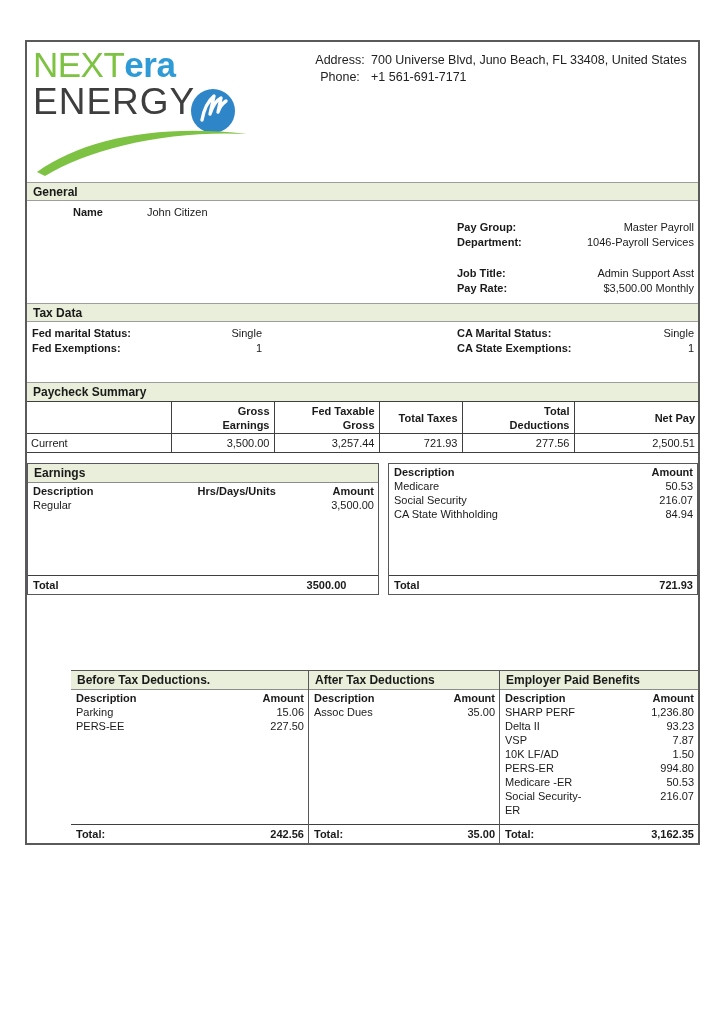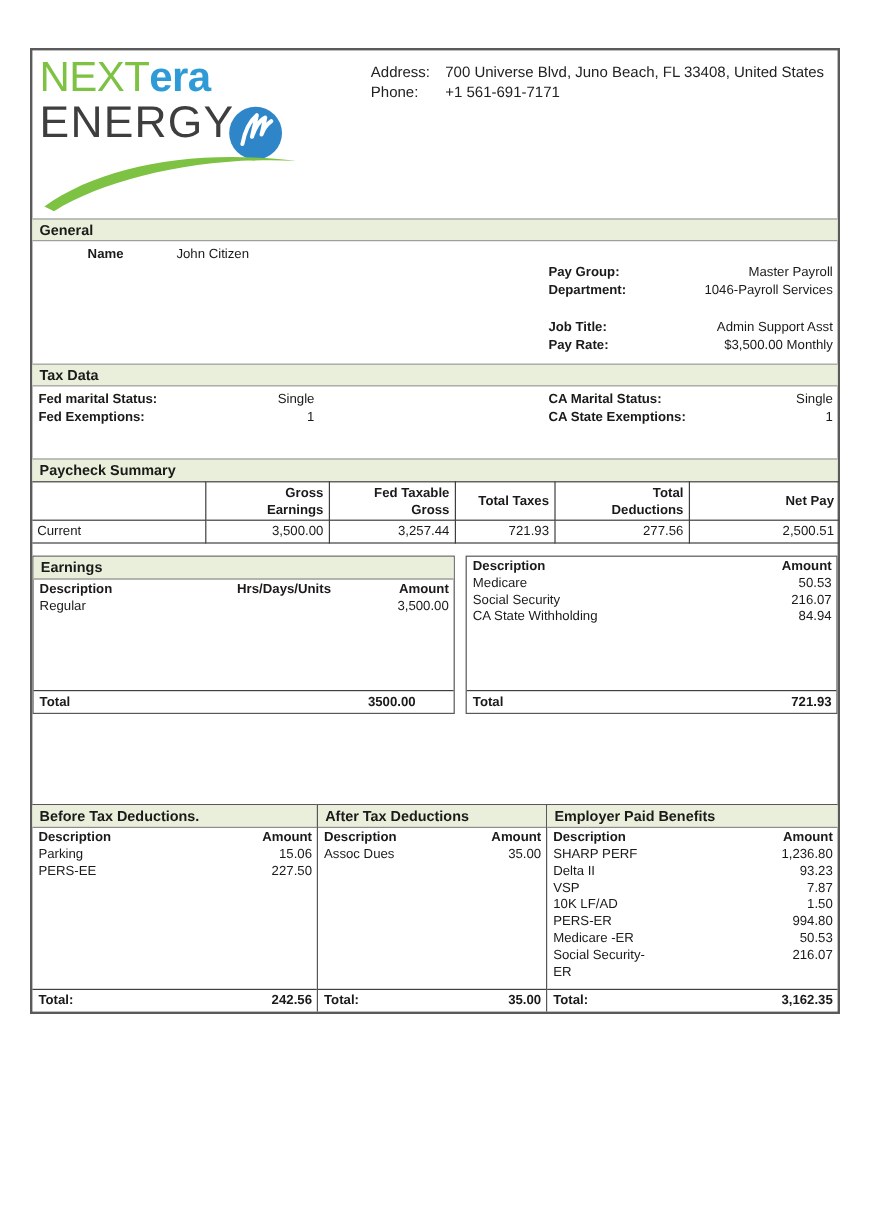--- a/index.html
+++ b/index.html
@@ -7,21 +7,21 @@
     --logo-dark:#3e3e3e; --mark-blue:#2e86c8; --frame-border:#5a5a5a;
   }
   *{margin:0;padding:0;box-sizing:border-box;}
   html,body{width:724px;height:1024px;background:#fff;
     font-family:"Liberation Sans", sans-serif;color:#1a1a1a;}
   .page{position:relative;width:724px;height:1024px;background:#fff;overflow:hidden;}
   .frame{position:absolute;left:25px;top:40px;width:675px;height:805px;
     border:2px solid var(--frame-border);background:#fff;}
 
   
-  .header-area{position:absolute;top:0;left:0;right:0;height:140px;}
+  .header-area{position:absolute;top:0;left:0;right:0;height:140px;text-align:center;}
   .logo{position:absolute;left:6px;top:4px;width:250px;height:132px;}
   .logo-line1{position:absolute;left:0;top:0;font-size:35px;line-height:38px;letter-spacing:-.5px;}
   .lg-next{color:var(--logo-green);font-weight:400;}
   .lg-era{color:var(--logo-blue);font-weight:bold;}
   .logo-line2{position:absolute;left:0;top:36px;font-size:37px;line-height:40px;
     color:var(--logo-dark);letter-spacing:1px;font-weight:400;}
   .logo-mark{position:absolute;left:157px;top:42px;}
   .logo-swoosh{position:absolute;left:2px;top:76px;}
   .contact{position:absolute;left:282px;top:10px;font-size:12.5px;line-height:17px;color:#222;}
   .contact-row{display:flex;}
@@ -73,21 +73,21 @@
   .c-desc{flex:1.35;text-align:left;}
   .c-hrs{flex:1;text-align:right;}
   .c-amt{flex:.95;text-align:right;}
   .c-desc2{flex:1;text-align:left;}
   .c-amt2{flex:0 0 95px;text-align:right;}
   .spacer{flex:1;}
   .total-row{display:flex;font-weight:bold;font-size:11px;line-height:16px;
     border-top:1px solid #3f3f3f;padding:1px 4px 1px 5px;flex:0 0 auto;}
 
   
-  .bottom-row{position:absolute;left:0;right:0;top:628px;bottom:0;display:flex;}
+  .bottom-row{position:absolute;left:0;right:0;top:628px;bottom:0;display:flex;padding-left:44px;}
   .bt-table{display:flex;flex-direction:column;border-top:1px solid #58585a;}
   .bt-table + .bt-table{border-left:1px solid #58585a;}
   .bt-before{flex:0 0 237px;}
   .bt-after{flex:0 0 191px;}
   .bt-employer{flex:1;}
   .pre{white-space:pre-line;}
 </style>
 </head>
 <body>
 

